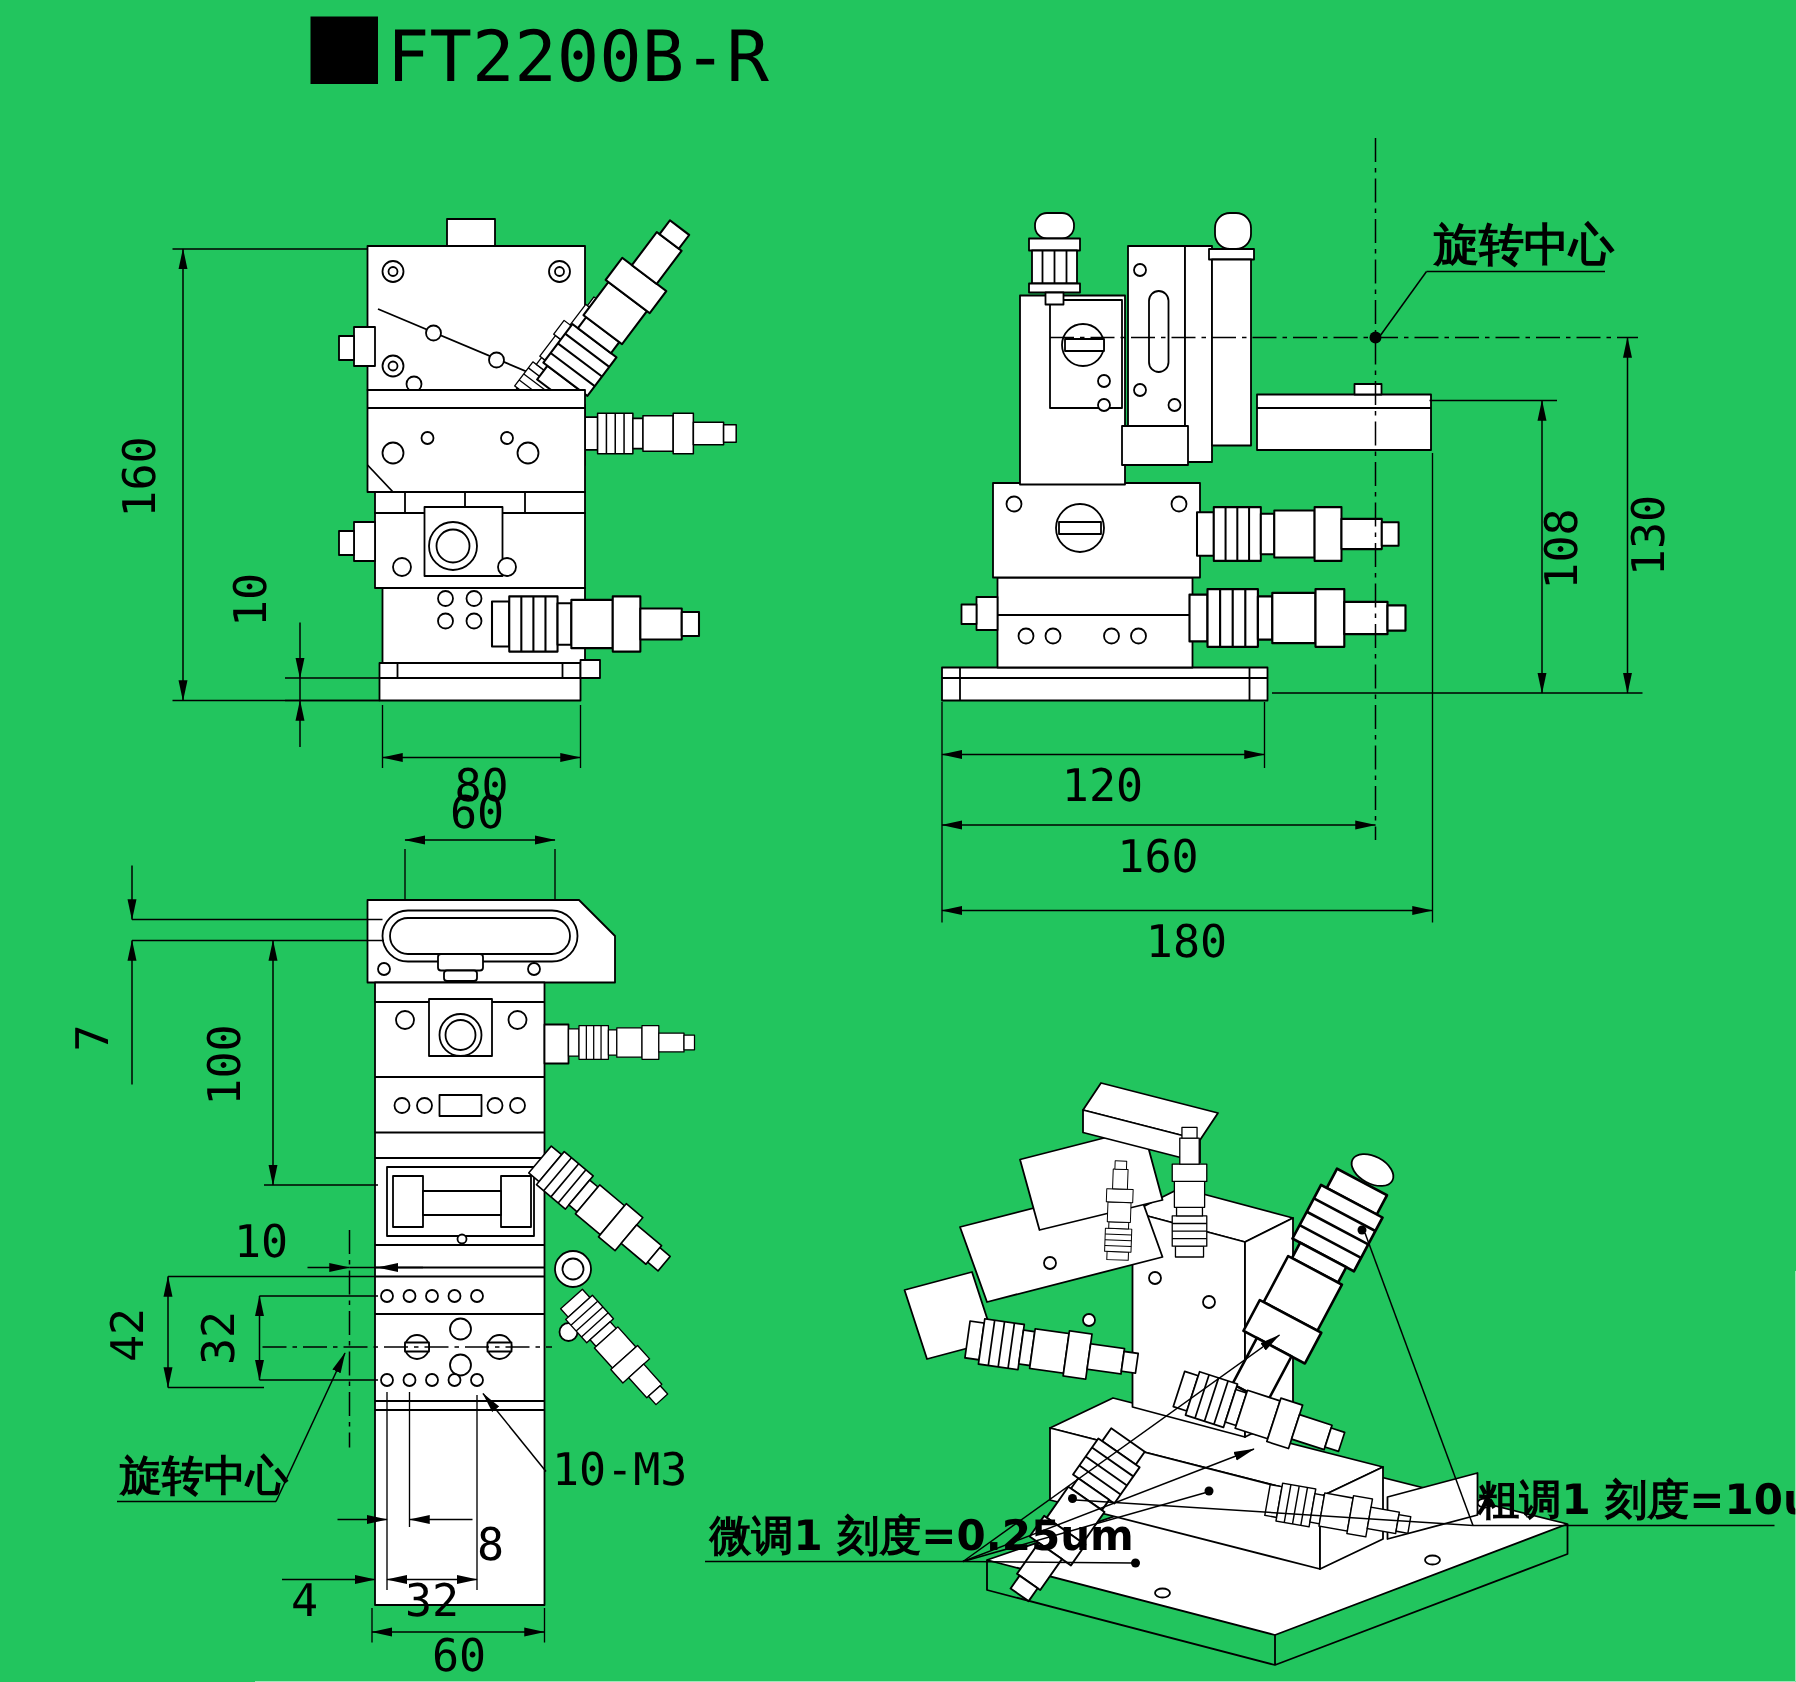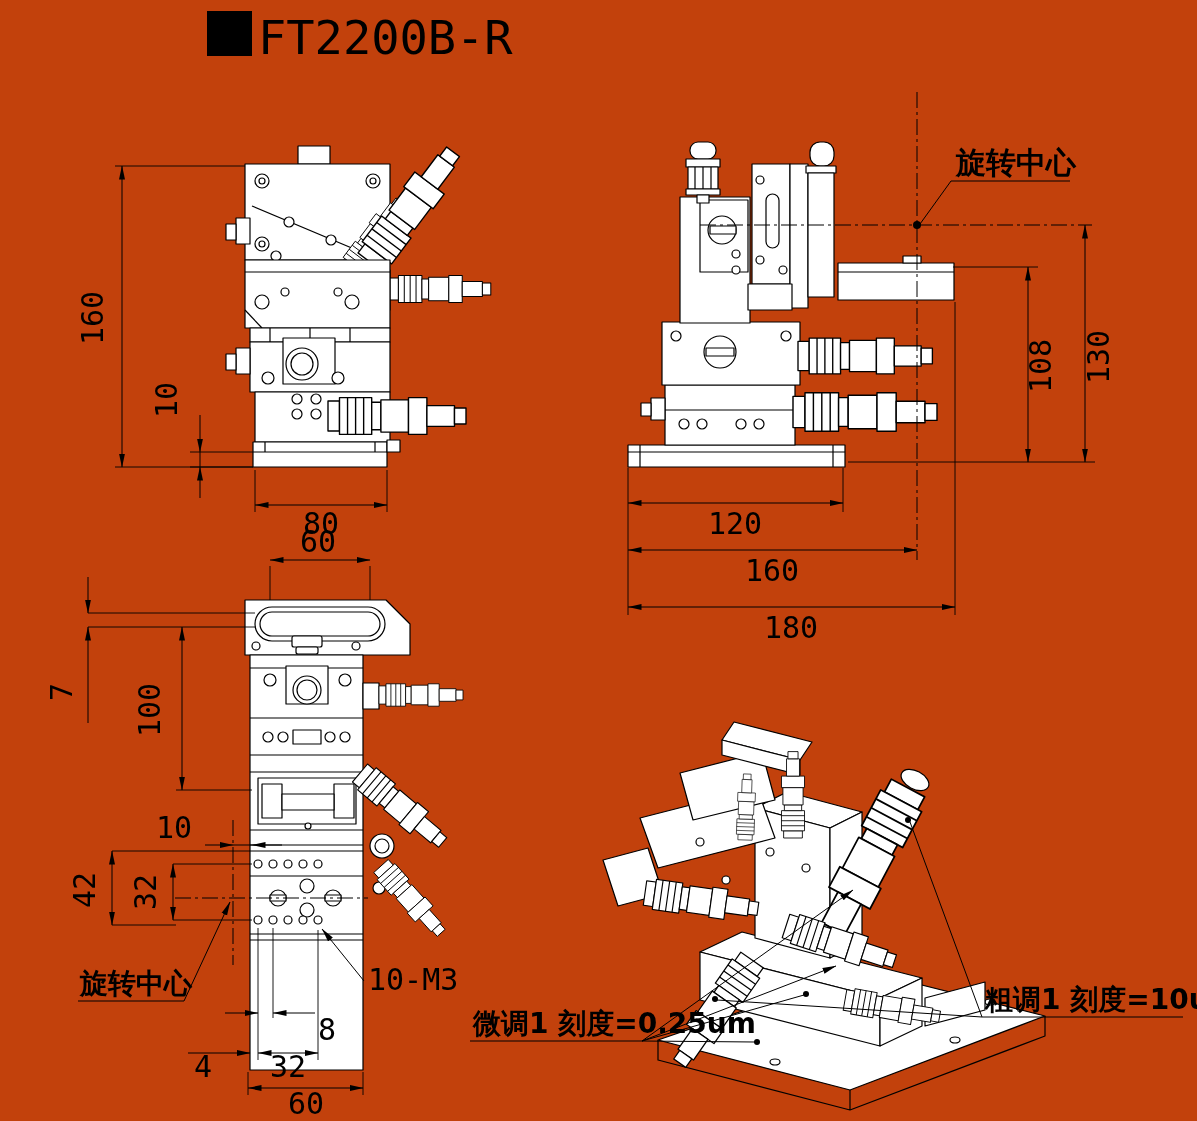--- a/index.html
+++ b/index.html
@@ -1,16 +1,16 @@
 <!DOCTYPE html>
 <html><head>
 <meta charset="utf-8">
 <style>
   html,body{margin:0;padding:0;background:#fff;}
-  #canvas{position:relative;width:1197px;height:1121px;background:#c2410c;overflow:hidden;
+  #canvas{position:relative;width:1197px;height:1121px;background:#22c55e;overflow:hidden;
           font-family:"DejaVu Sans",sans-serif;text-decoration:underline;}
   svg{position:absolute;left:0;top:0;}
   .mw{fill:#ffffff;stroke:#000000;stroke-width:1.2;stroke-linejoin:round;}
   .ln{fill:none;stroke:#000000;stroke-width:1.2;stroke-linejoin:round;}
   .xl{fill:none;stroke:#000000;stroke-width:0.9;}
   .dl{fill:none;stroke:#000000;stroke-width:1;}
   .cl{fill:none;stroke:#000000;stroke-width:1;stroke-dasharray:16 4 3 4;}
   .ldr{fill:none;stroke:#000000;stroke-width:1;}
   .dt{font-family:"DejaVu Sans Mono","Liberation Mono",monospace;font-size:30px;fill:#000;}
   .ttl{font-family:"DejaVu Sans Mono","Liberation Mono",monospace;font-size:47px;fill:#000;}

